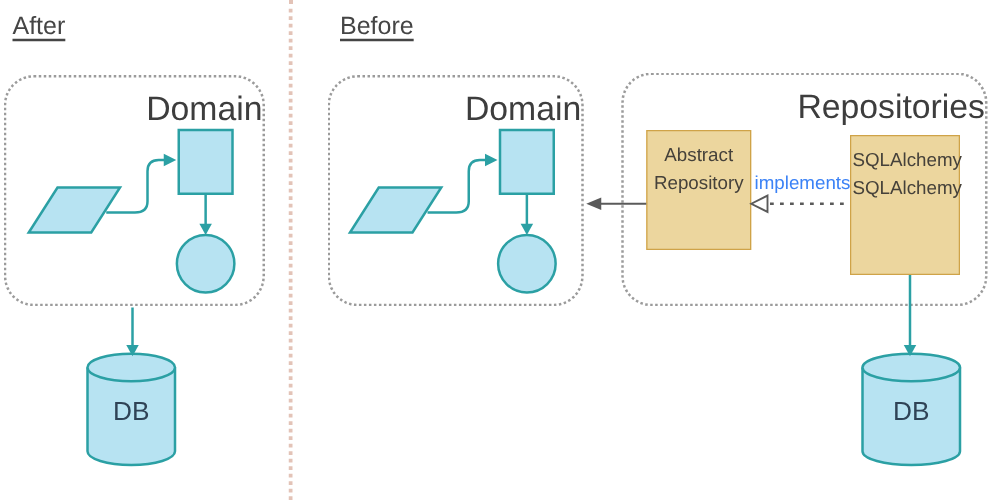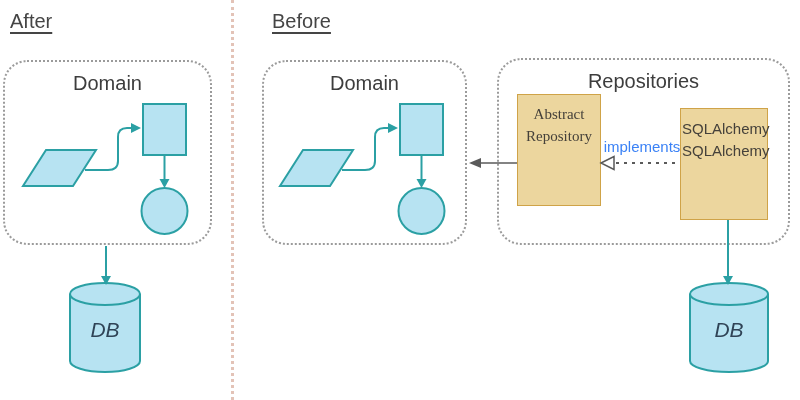--- a/index.html
+++ b/index.html
@@ -18,40 +18,40 @@
   .before-label{left:10px;top:10px;}
   .after-label{left:272px;top:10px;}
   .dashed-box{
     position:absolute;border:2px dotted #9b9b9b;border-radius:24px;
     box-sizing:border-box;background:transparent;
   }
   .domain-before{left:3px;top:60px;width:209px;height:185px;}
   .domain-after{left:262px;top:60px;width:205px;height:185px;}
   .repositories-box{left:497px;top:58px;width:293px;height:187px;}
   .box-title{
-    text-align:center;margin-top:10px;font-size:20px;color:#3d3d3d;
+    text-align:right;margin-top:10px;font-size:27px;color:#3d3d3d;
   }
   .repo-node{
     position:absolute;box-sizing:border-box;background:#ecd69e;
     border:1.5px solid #cfa348;text-align:center;
     font-size:15px;line-height:1.45;color:#45413a;padding:9px 1px 0 1px;
   }
-  .abstract-node{left:517px;top:94px;width:84px;height:112px;font-family:Liberation Serif, serif;}
+  .abstract-node{left:517px;top:104px;width:84px;height:96px;}
   .sqlalchemy-node{left:680px;top:108px;width:88px;height:112px;}
   .implements-label{
     position:absolute;left:602px;top:138px;width:80px;text-align:center;
     font-size:15px;color:#3b82f6;
   }
   .shape-layer{
     position:absolute;left:0;top:0;width:800px;height:400px;
     pointer-events:none;
   }
   .db-label{
     position:absolute;width:60px;text-align:center;
-    font-size:21px;color:#2f4356;font-style:italic;
+    font-size:21px;color:#2f4356;
   }
   .db-before-label{left:75px;top:318px;}
   .db-after-label{left:699px;top:318px;}
 </style>
 </head>
 <body>
 
 <div class="canvas">
 
   <div class="divider"></div>

